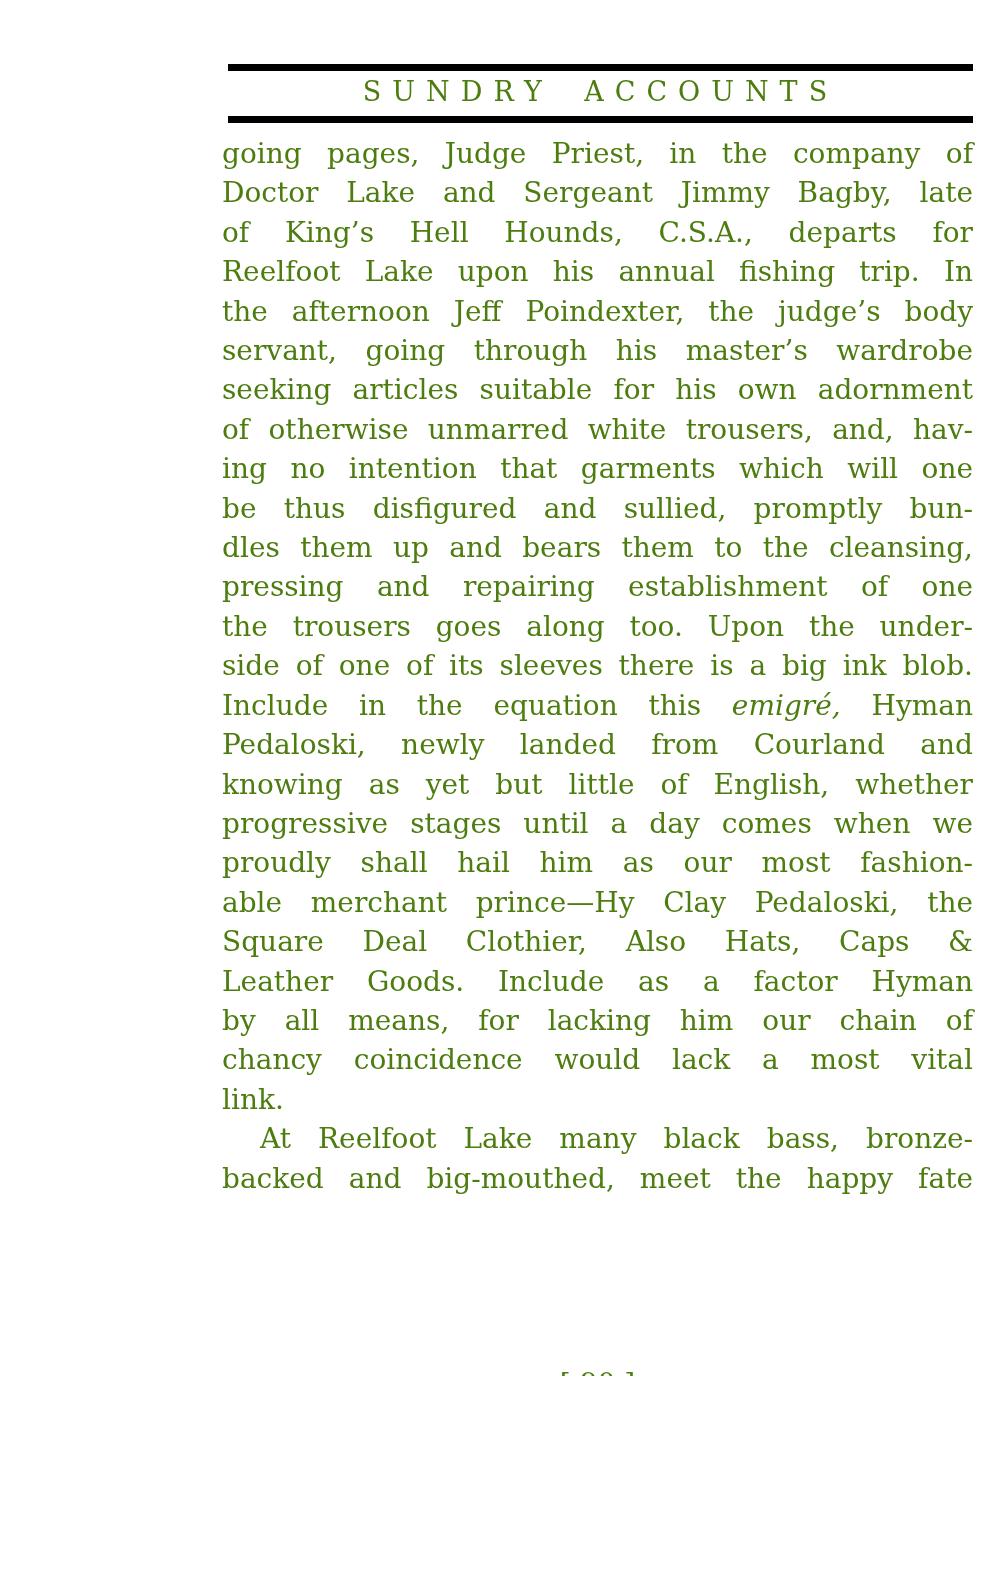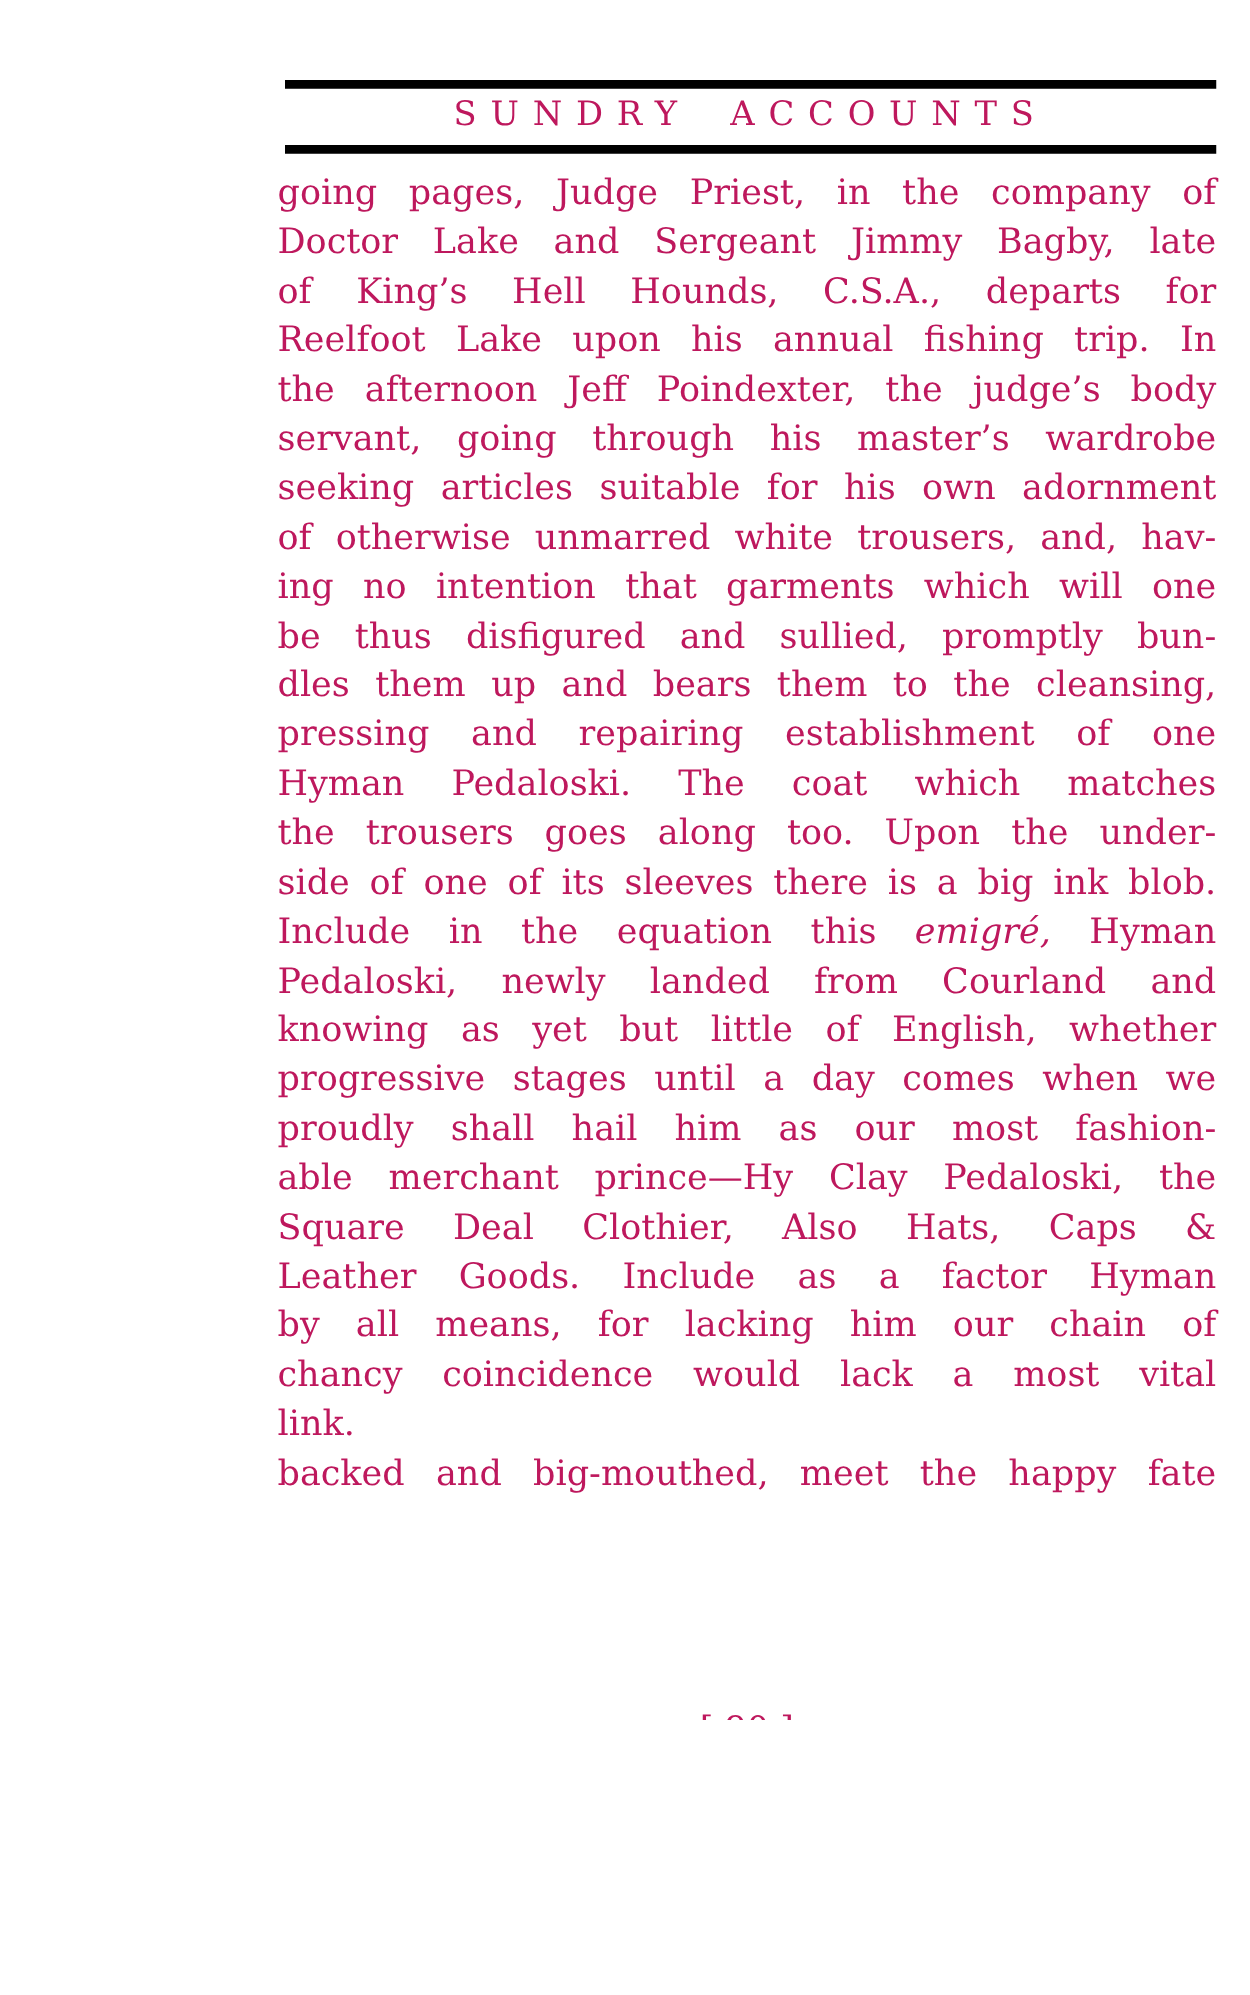--- a/index.html
+++ b/index.html
@@ -5,21 +5,21 @@
   html, body {
     margin: 0;
     padding: 0;
     background: #ffffff;
   }
   .page {
     position: relative;
     width: 1000px;
     height: 1376px;
     background: #ffffff;
-    color: #be185d;
+    color: #4d7c0f;
     font-family: "DejaVu Serif", "Liberation Serif", serif;
     overflow: hidden;
   }
   .rule {
     position: absolute;
     background: #000000;
   }
   .rule-header-top    { left: 228px; top: 64px;   width: 745px; height: 7px; }
   .rule-header-bottom { left: 228px; top: 116px;  width: 745px; height: 7px; }
   .rule-footer        { left: 222px; top: 1393px; width: 751px; height: 8px; }
@@ -85,34 +85,34 @@
       <div class="line"><span>of King’s Hell Hounds, C.S.A., departs for</span></div>
       <div class="line"><span>Reelfoot Lake upon his annual fishing trip. In</span></div>
       <div class="line"><span>the afternoon Jeff Poindexter, the judge’s body</span></div>
       <div class="line"><span>servant, going through his master’s wardrobe</span></div>
       <div class="line"><span>seeking articles suitable for his own adornment</span></div>
       <div class="line"><span>of otherwise unmarred white trousers, and, hav-</span></div>
       <div class="line"><span>ing no intention that garments which will one</span></div>
       <div class="line"><span>be thus disfigured and sullied, promptly bun-</span></div>
       <div class="line"><span>dles them up and bears them to the cleansing,</span></div>
       <div class="line"><span>pressing and repairing establishment of one</span></div>
-      <div class="line"><span>Hyman Pedaloski. The coat which matches</span></div>
       <div class="line"><span>the trousers goes along too. Upon the under-</span></div>
       <div class="line"><span>side of one of its sleeves there is a big ink blob.</span></div>
       <div class="line"><span>Include in the equation this </span><i>emigré,</i><span> Hyman</span></div>
       <div class="line"><span>Pedaloski, newly landed from Courland and</span></div>
       <div class="line"><span>knowing as yet but little of English, whether</span></div>
       <div class="line"><span>progressive stages until a day comes when we</span></div>
       <div class="line"><span>proudly shall hail him as our most fashion-</span></div>
       <div class="line"><span>able merchant prince—Hy Clay Pedaloski, the</span></div>
       <div class="line"><span>Square Deal Clothier, Also Hats, Caps &amp;</span></div>
       <div class="line"><span>Leather Goods. Include as a factor Hyman</span></div>
       <div class="line"><span>by all means, for lacking him our chain of</span></div>
       <div class="line"><span>chancy coincidence would lack a most vital</span></div>
       <div class="line no-just-last"><span>link.</span></div>
+      <div class="line indent"><span>At Reelfoot Lake many black bass, bronze-</span></div>
       <div class="line"><span>backed and big-mouthed, meet the happy fate</span></div>
     </div>
 
   <div class="rule rule-footer"></div>
 
   <div class="page-number">[ 90 ]</div>
 
 </div>
 
 </body></html>

